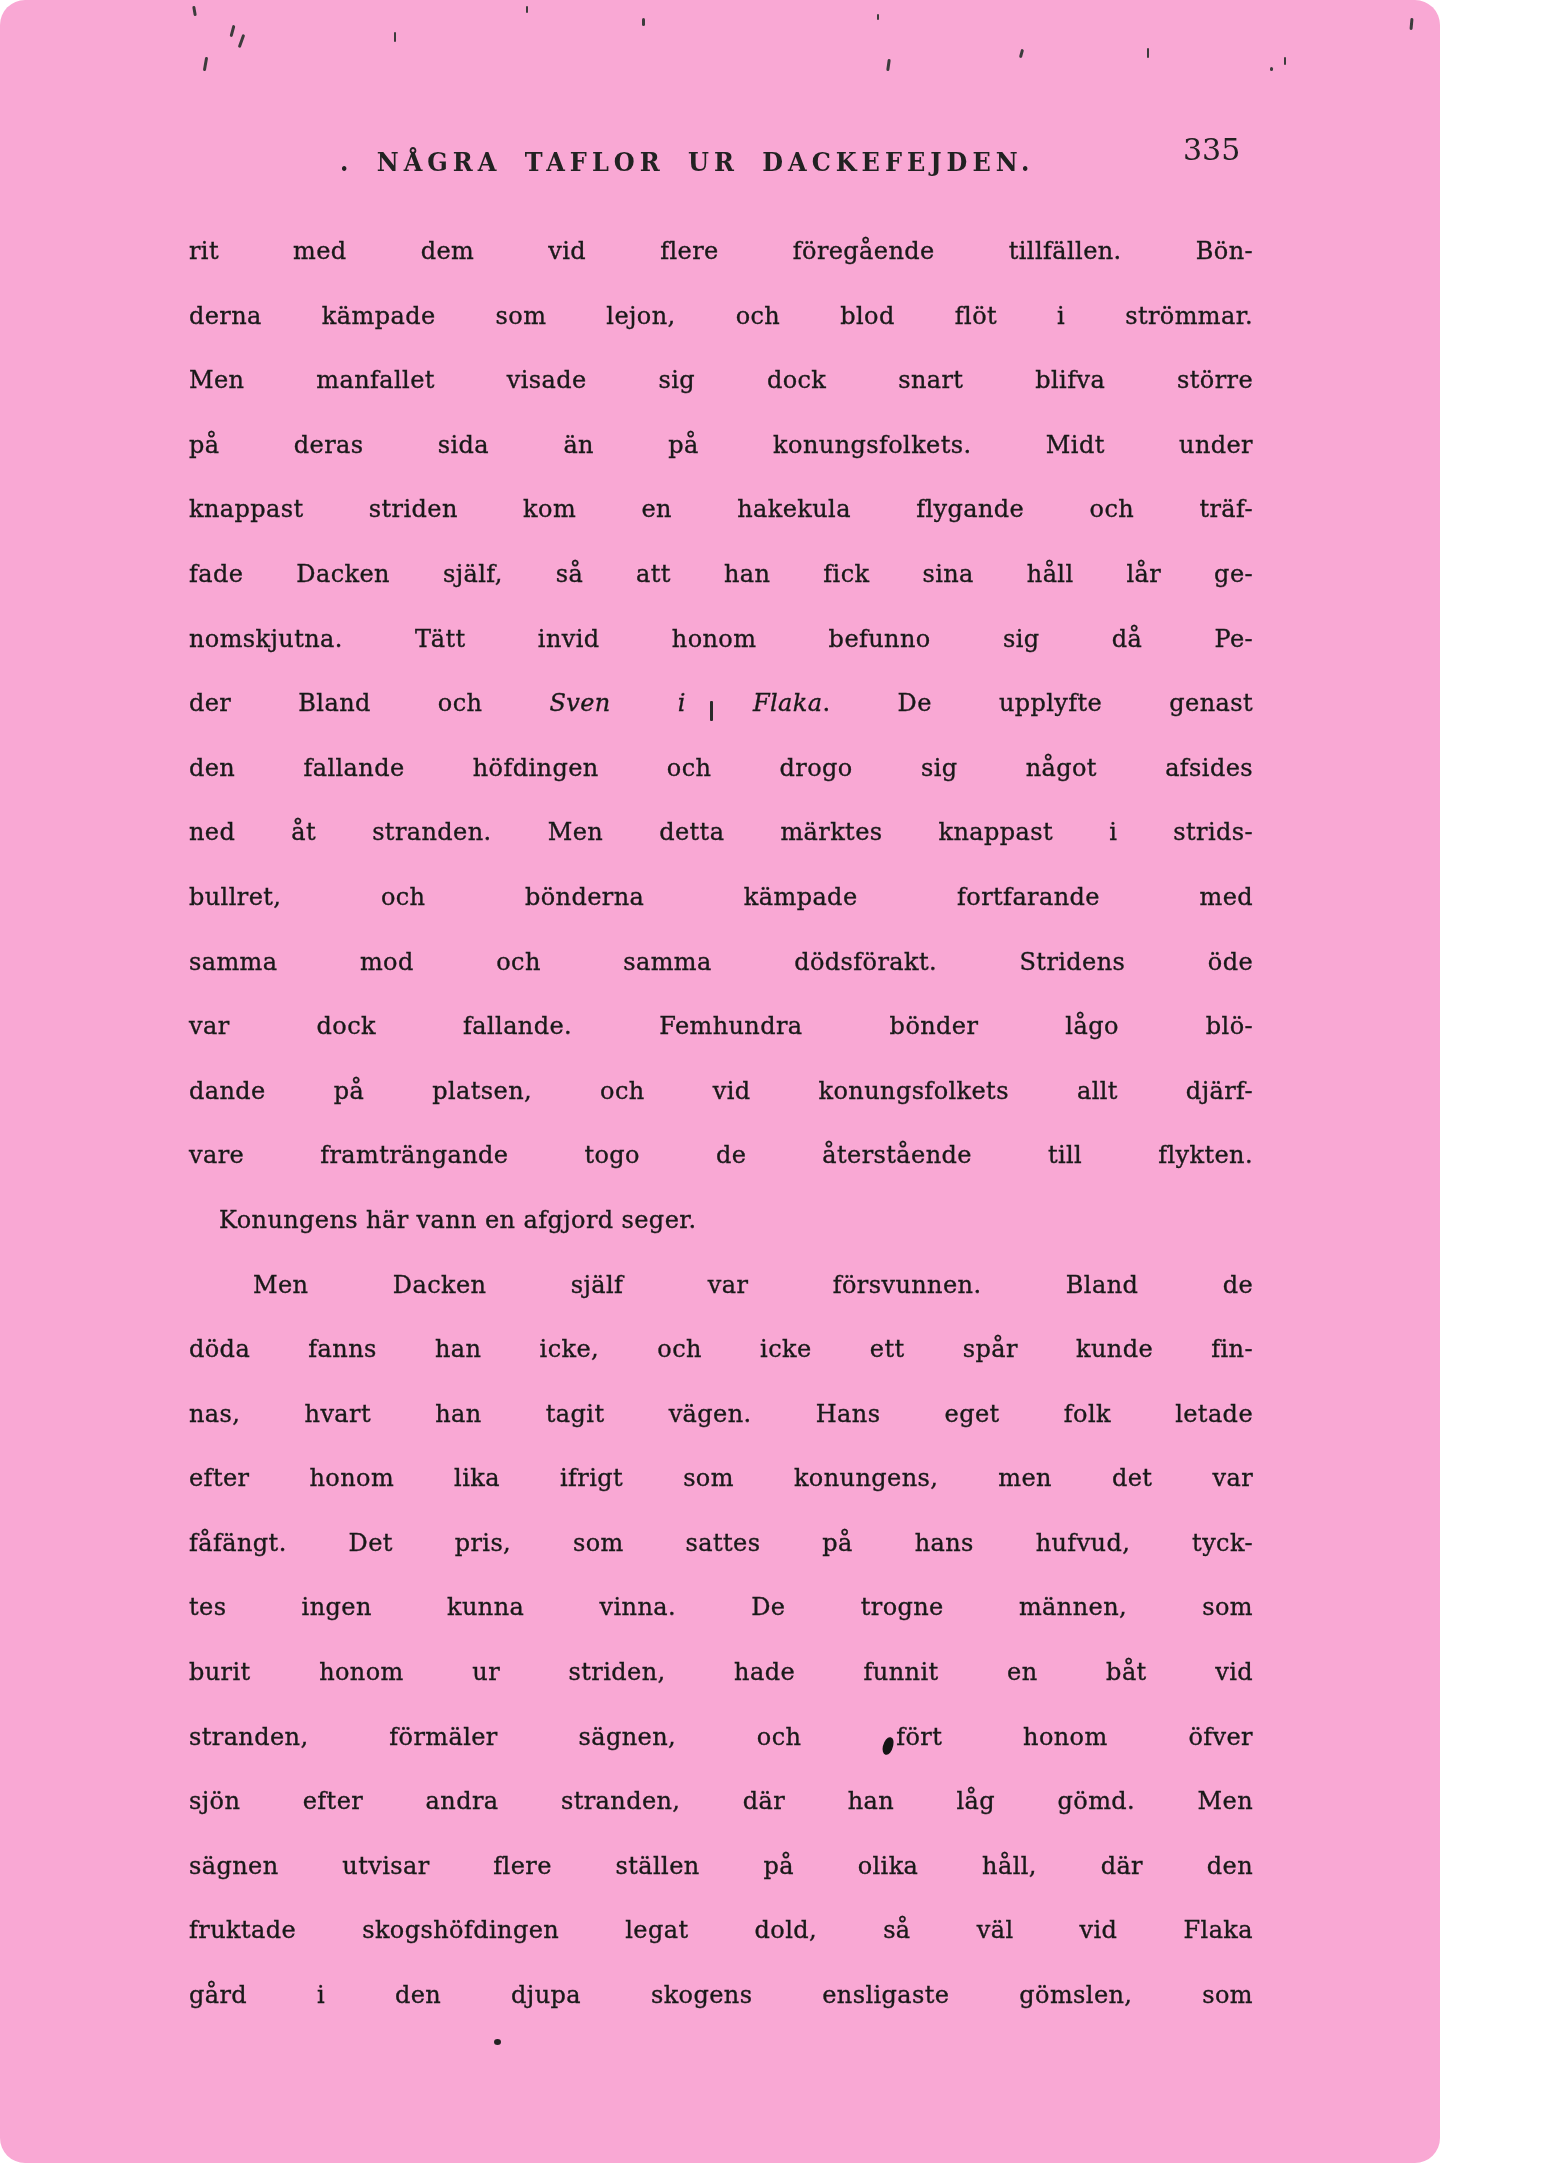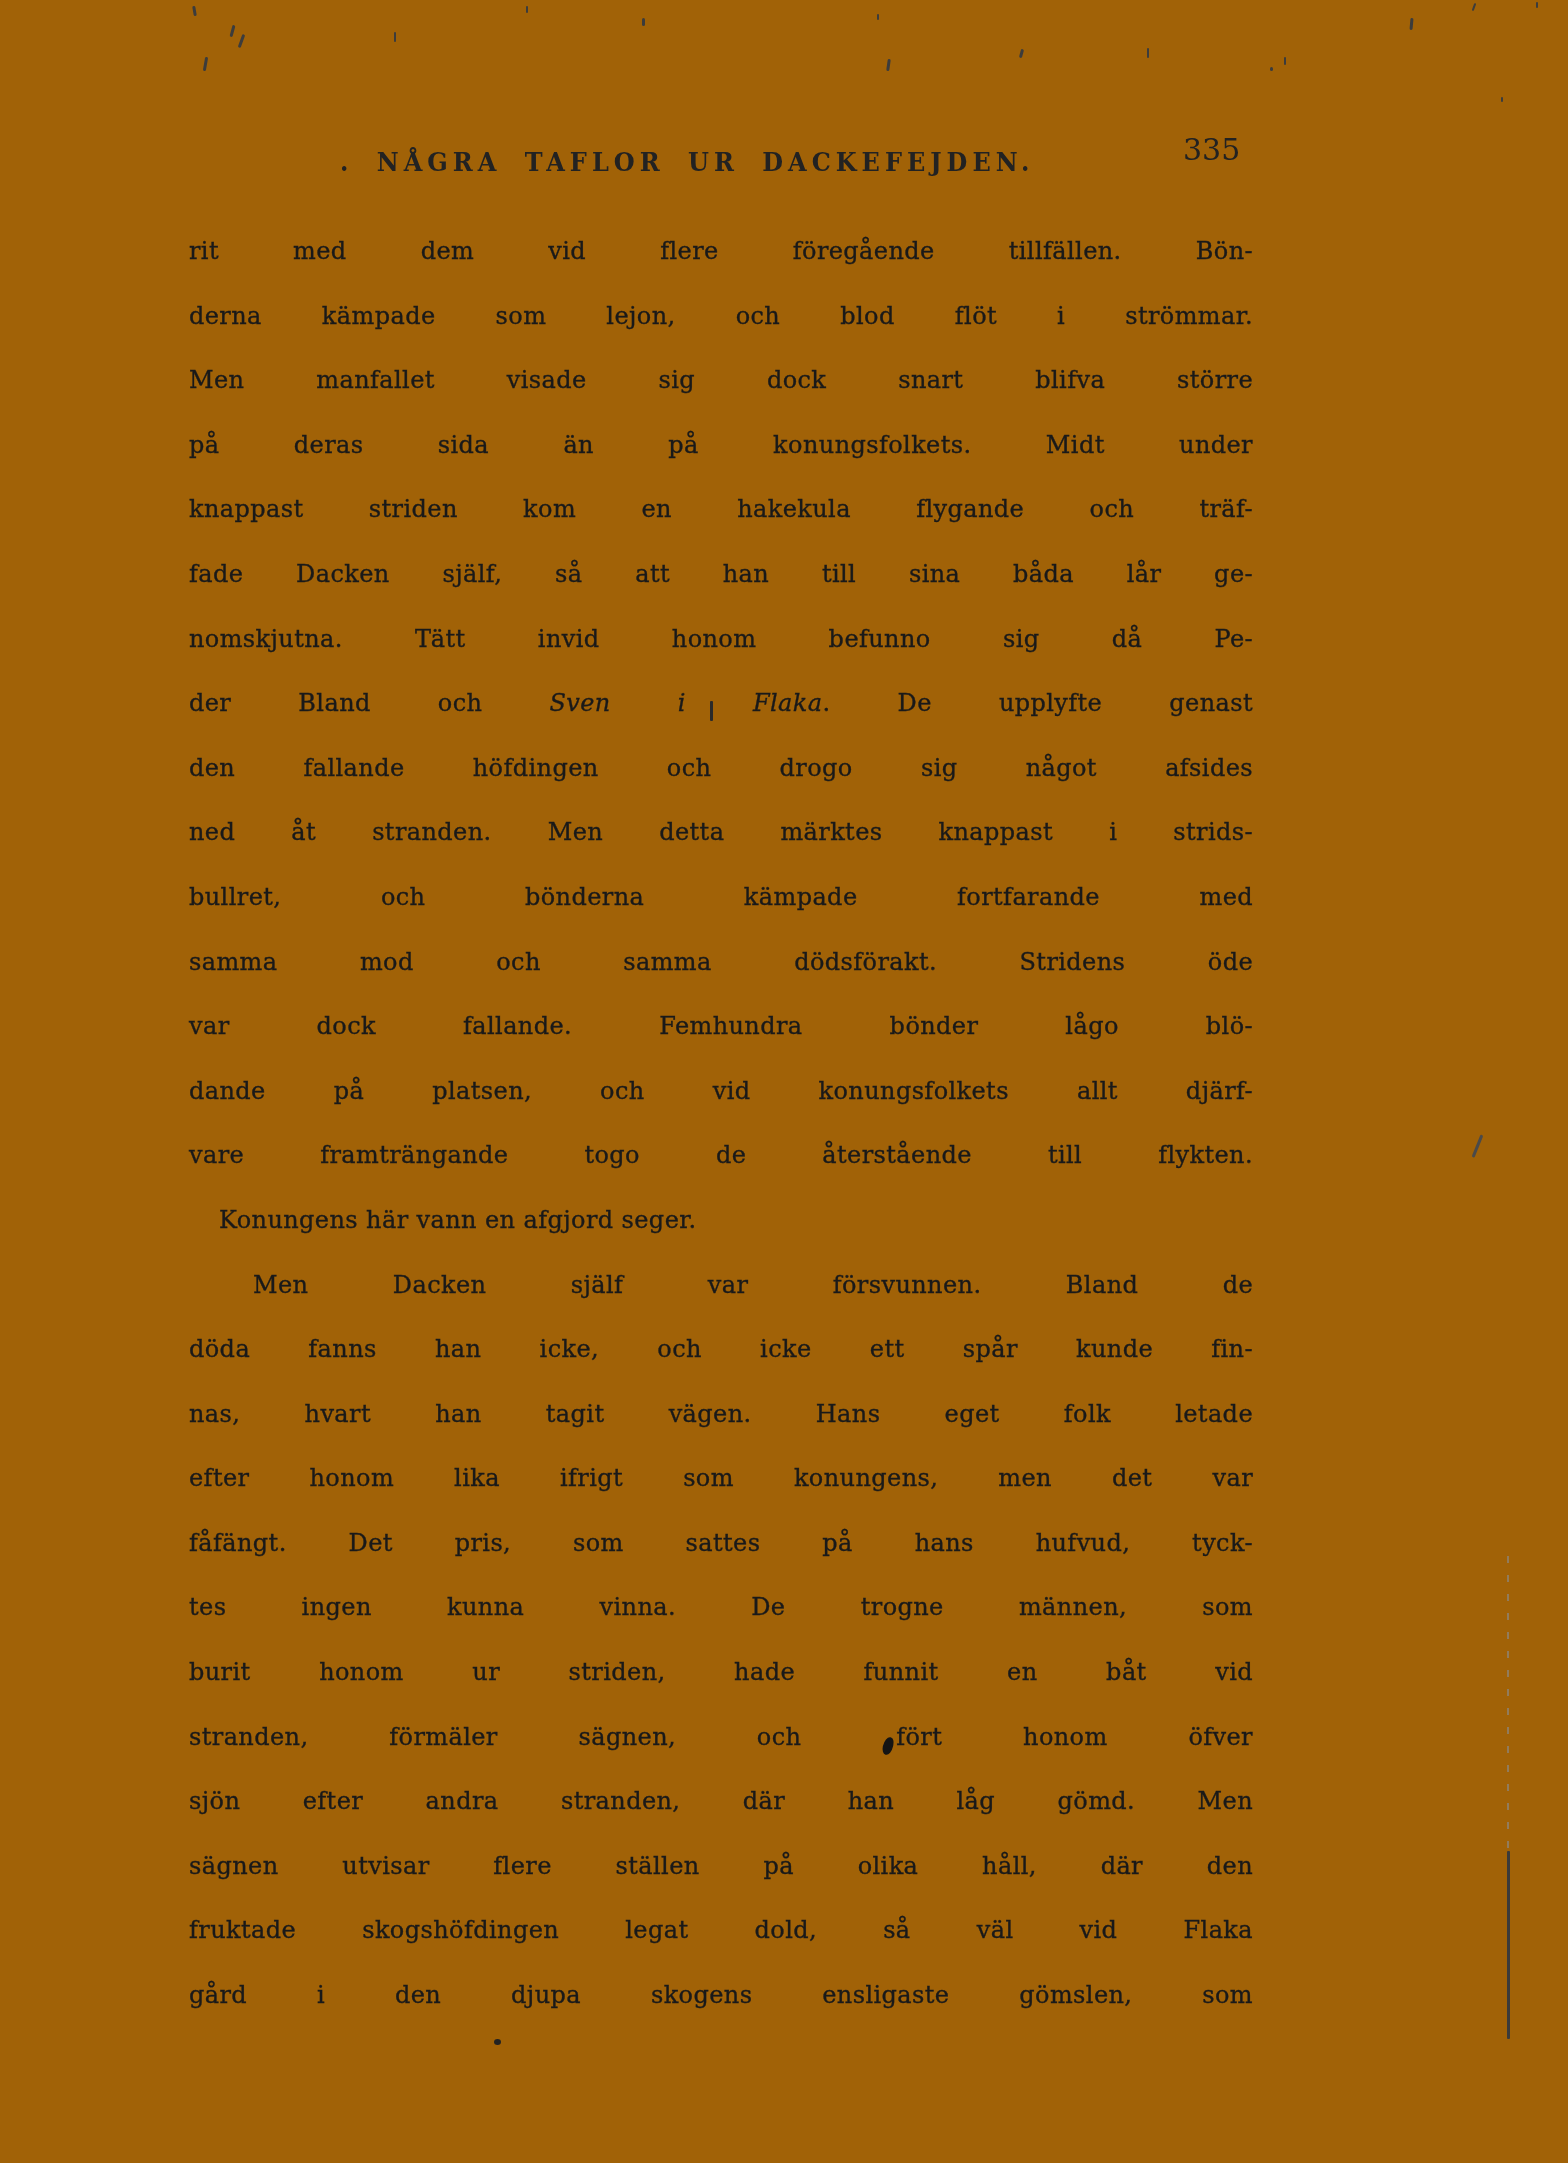--- a/index.html
+++ b/index.html
@@ -2,26 +2,27 @@
 <html><head>
 <meta charset="utf-8">
 <style>
   html, body {
     margin: 0;
     padding: 0;
     background: #ffffff;
   }
   #page {
     position: relative;
-    width: 1568px;
+    width: 1440px;
     height: 2163px;
-    background: #a16207;
+    background: #f9a8d4;
     overflow: hidden;
     font-family: "DejaVu Serif", "Liberation Serif", serif;
     color: #1b1b1b;
+    border-radius: 25px;
   }
   
   #running-head {
     position: absolute;
     top: 148px;
     left: 340px;
     font-size: 24px;
     letter-spacing: 5px;
     word-spacing: 10px;
     font-weight: bold;
@@ -116,21 +117,21 @@
   <div id="running-head">. NÅGRA TAFLOR UR DACKEFEJDEN.</div>
 
   <div id="page-number">335</div>
 
   <div id="text-block">
       <div class="line"><span>rit med dem vid flere föregående tillfällen. Bön-</span></div>
       <div class="line"><span>derna kämpade som lejon, och blod flöt i strömmar.</span></div>
       <div class="line"><span>Men manfallet visade sig dock snart blifva större</span></div>
       <div class="line"><span>på deras sida än på konungsfolkets. Midt under</span></div>
       <div class="line"><span>knappast striden kom en hakekula flygande och träf-</span></div>
-      <div class="line"><span>fade Dacken själf, så att han till sina båda lår ge-</span></div>
+      <div class="line"><span>fade Dacken själf, så att han fick sina håll lår ge-</span></div>
       <div class="line"><span>nomskjutna. Tätt invid honom befunno sig då Pe-</span></div>
       <div class="line"><span>der Bland och </span><span class="italic">Sven i Flaka</span><span>. De upplyfte genast</span></div>
       <div class="line"><span>den fallande höfdingen och drogo sig något afsides</span></div>
       <div class="line"><span>ned åt stranden. Men detta märktes knappast i strids-</span></div>
       <div class="line"><span>bullret, och bönderna kämpade fortfarande med</span></div>
       <div class="line"><span>samma mod och samma dödsförakt. Stridens öde</span></div>
       <div class="line"><span>var dock fallande. Femhundra bönder lågo blö-</span></div>
       <div class="line"><span>dande på platsen, och vid konungsfolkets allt djärf-</span></div>
       <div class="line"><span>vare framträngande togo de återstående till flykten.</span></div>
       <div class="line no-just"><span>Konungens här vann en afgjord seger.</span></div>

